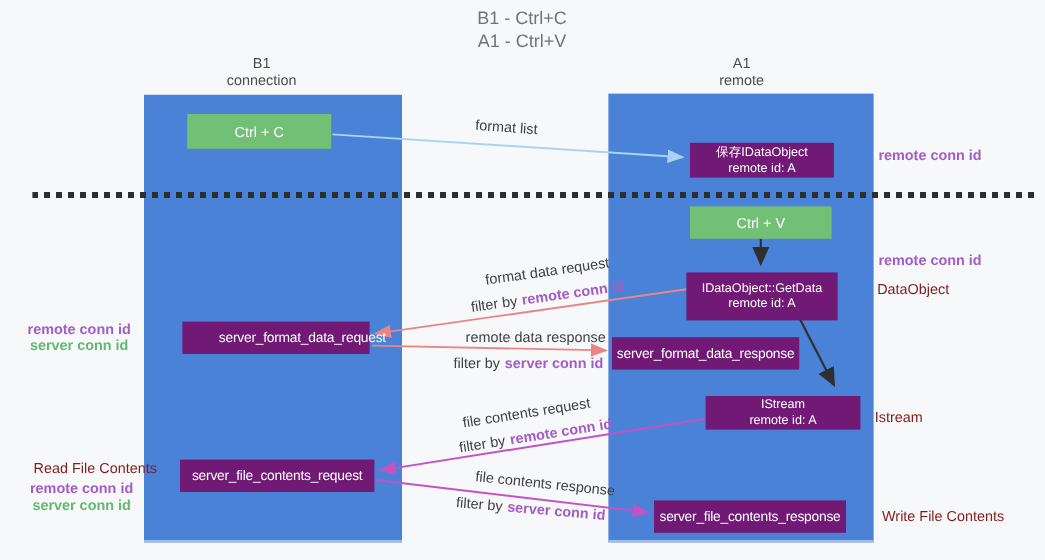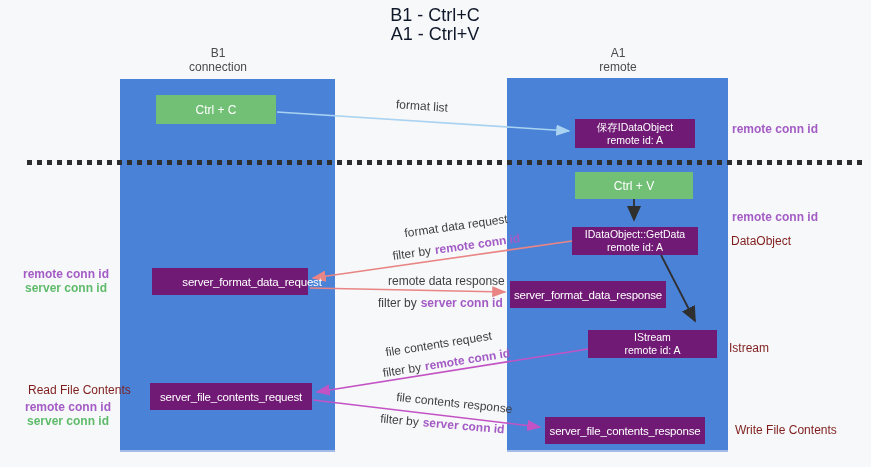--- a/index.html
+++ b/index.html
@@ -1,19 +1,19 @@
 <!DOCTYPE html>
 <html><head>
 <meta charset="utf-8">
 <style>
   html,body{margin:0;padding:0;background:#f7f8f9;}
   .canvas{position:relative;width:871px;height:467px;background:#f7f8f9;overflow:hidden;
           font-family:"Liberation Sans",sans-serif;}
   .abs{position:absolute;}
-  .title{left:320px;top:6px;width:230px;text-align:center;font-size:18px;line-height:19px;color:#0f172a;}
+  .title{left:320px;top:6px;width:230px;text-align:center;font-size:15px;line-height:19px;color:#737373;}
   .lane-header{width:120px;text-align:center;font-size:12px;line-height:14px;color:#4b4b4b;}
   .lane{background:#4a82d8;border-bottom:2px solid #a6bce8;}
   .dashes{height:5px;background:repeating-linear-gradient(90deg,#2e2e2e 0 5px,transparent 5px 10px);}
   .box{display:flex;align-items:center;justify-content:center;text-align:center;color:#ffffff;
        box-sizing:border-box;}
   .box.green{background:#72c076;font-size:12px;}
   .box.orange{background:#701a75;}
   .box .two{font-size:10.5px;line-height:13px;}
   .box.single{font-size:11.5px;letter-spacing:-0.2px;}
   .msg{font-size:12px;color:#3f3f3f;white-space:nowrap;transform-origin:center;}
@@ -81,21 +81,21 @@
     <div class="two">
       <div>保存IDataObject</div>
       <div>remote id: A</div>
     </div>
   </div>
 
   <div class="abs box green" style="left:575px;top:172px;width:118px;height:27px;">
     <span>Ctrl + V</span>
   </div>
 
-  <div class="abs box orange" style="left:572px;top:227px;width:126px;height:28px;">
+  <div class="abs box orange" style="left:572px;top:227px;width:126px;height:40px;">
     <div class="two">
       <div>IDataObject::GetData</div>
       <div>remote id: A</div>
     </div>
   </div>
 
   <div class="abs box orange single" style="left:152px;top:268px;width:156px;height:27px;padding-left:44px;">
     <span>server_format_data_request</span>
   </div>
 

